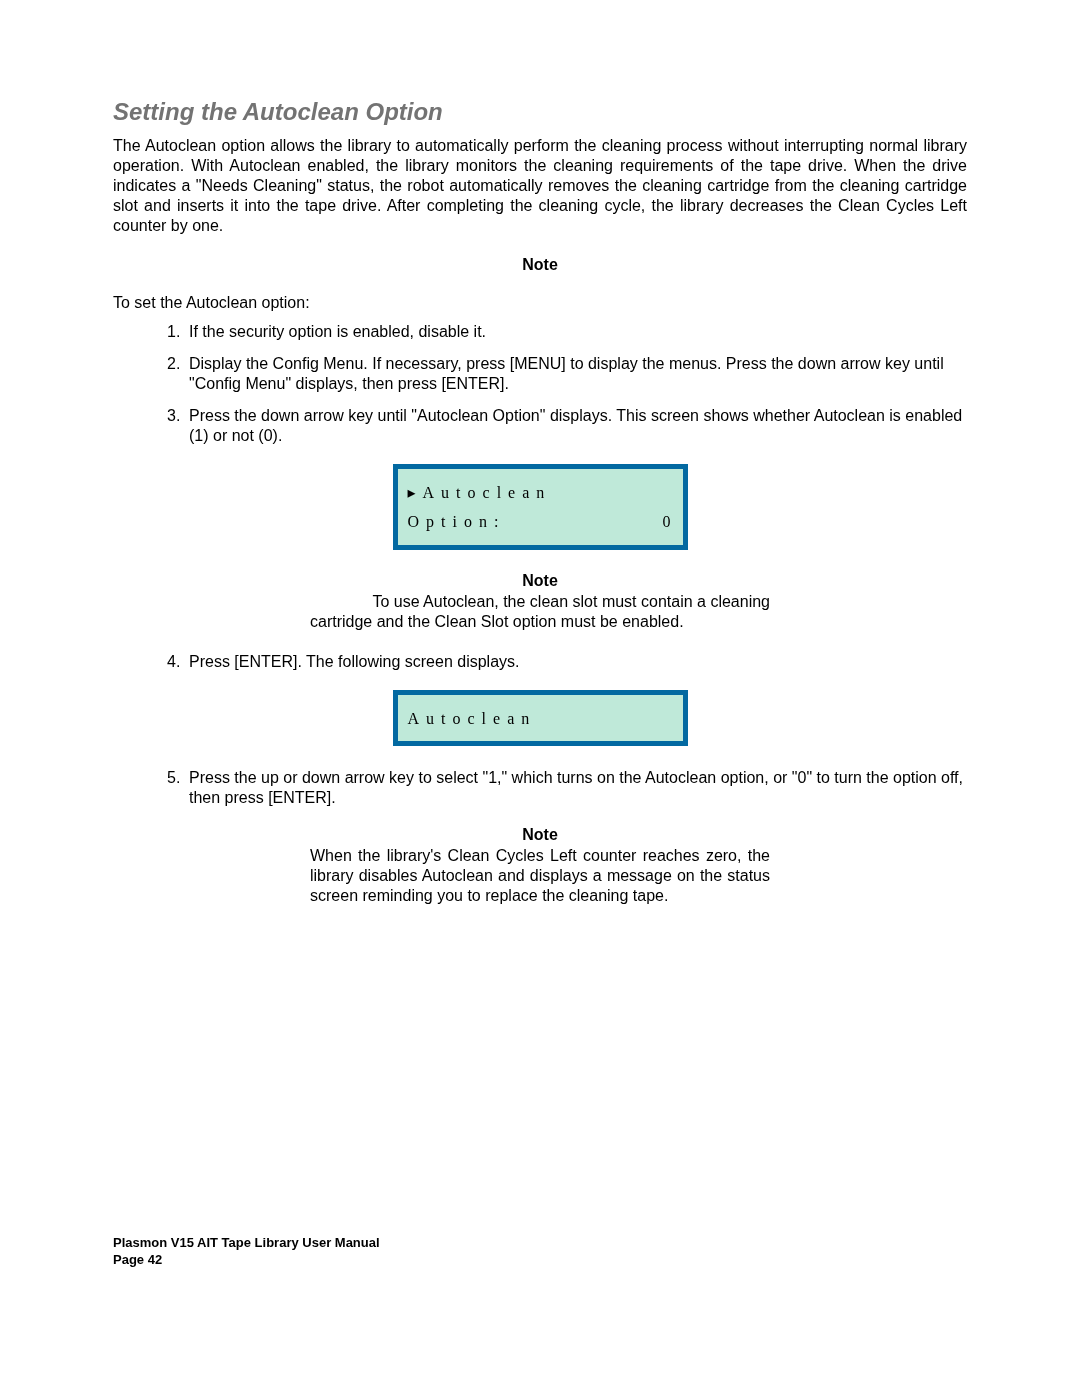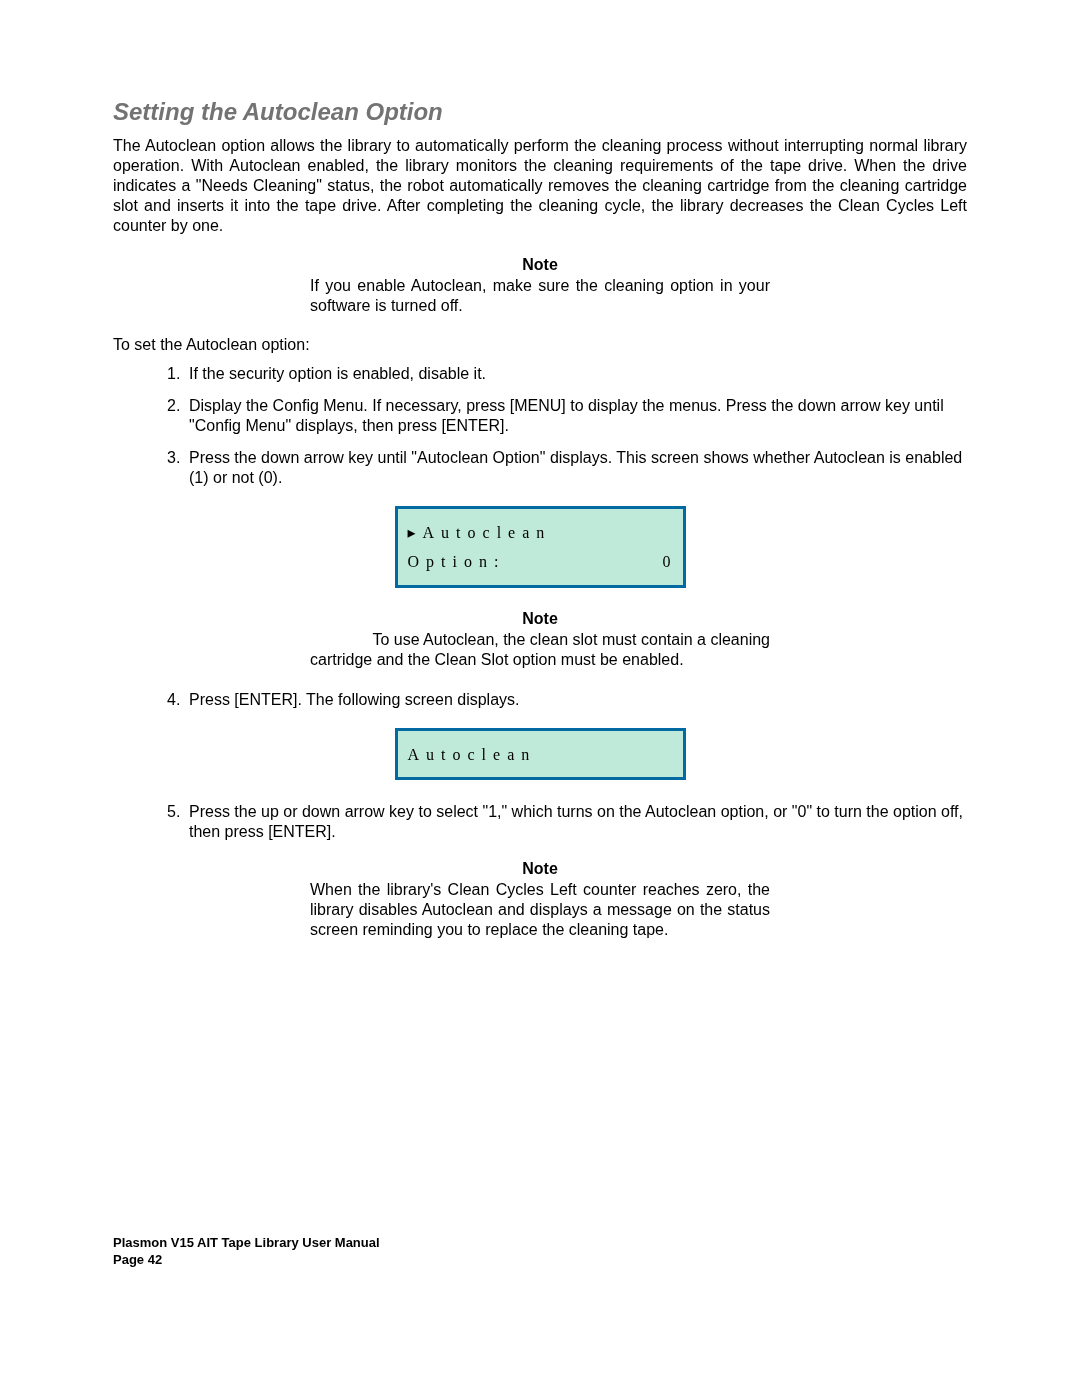--- a/index.html
+++ b/index.html
@@ -61,21 +61,21 @@
   .step-text {
     flex: 1;
   }
   .lcd-wrap {
     display: flex;
     justify-content: center;
     margin: 14px 0 22px 0;
   }
   .lcd {
     background: #bfe9d9;
-    border: 3px solid #0369a1;
+    border: 5px solid #0369a1;
     width: 265px;
     padding: 10px 10px 8px 10px;
     font-family: "Times New Roman", Times, serif;
     font-size: 16px;
     letter-spacing: 7px;
     line-height: 1.8;
   }
   .lcd-row {
     display: flex;
     justify-content: space-between;
@@ -100,21 +100,20 @@
 <body>
 
 <div class="page">
 
   <div class="heading">Setting the Autoclean Option</div>
 
   <div class="body-text">The Autoclean option allows the library to automatically perform the cleaning process without interrupting normal library operation. With Autoclean enabled, the library monitors the cleaning requirements of the tape drive. When the drive indicates a "Needs Cleaning" status, the robot automatically removes the cleaning cartridge from the cleaning cartridge slot and inserts it into the tape drive. After completing the cleaning cycle, the library decreases the Clean Cycles Left counter by one.</div>
 
   <div class="note-block">
     <div class="note-title">Note</div>
-    <div class="note-body">If you enable Autoclean, make sure the cleaning option in your software is turned off.</div>
   </div>
 
   <div class="intro-line">To set the Autoclean option:</div>
 
   <div class="steps">
     <div class="step">
       <div class="step-num">1.</div>
       <div class="step-text">If the security option is enabled, disable it.</div>
     </div>
     <div class="step">

